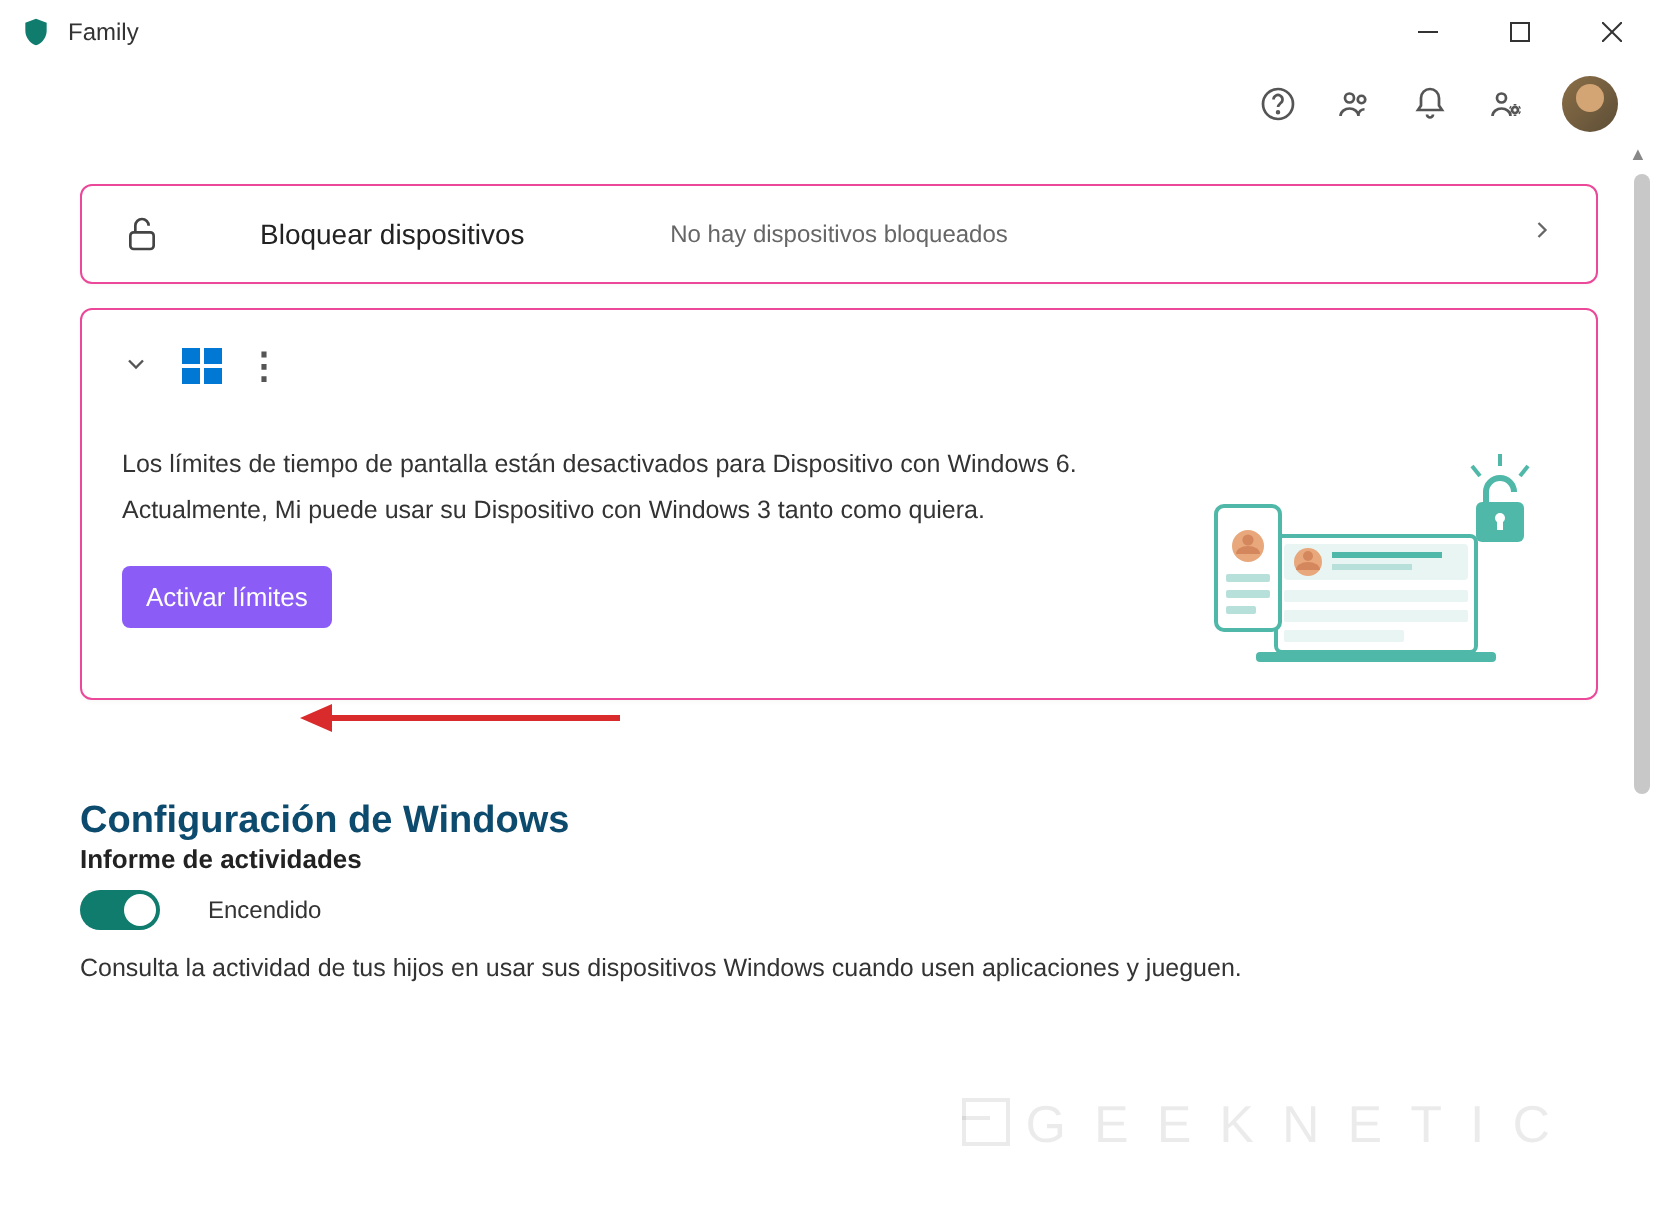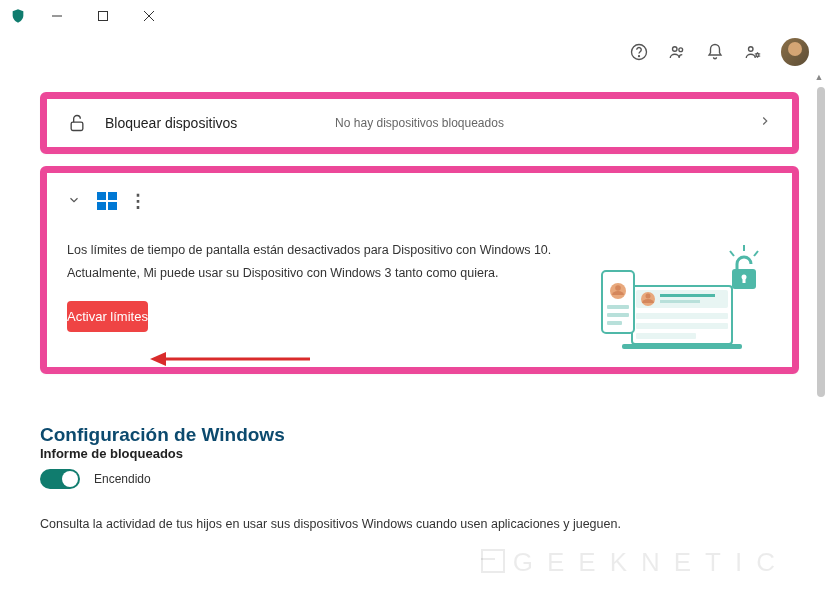--- a/index.html
+++ b/index.html
@@ -15,21 +15,21 @@
     .toolbar-icon { width: 20px; height: 20px; display: flex; align-items: center; justify-content: center; cursor: pointer; color: #555; }
     .avatar { width: 28px; height: 28px; border-radius: 50%; background: linear-gradient(135deg, #8B6F47 0%, #5D4E37 100%); cursor: pointer; position: relative; overflow: hidden; }
     .avatar::after { content: ''; position: absolute; top: 4px; left: 7px; width: 14px; height: 14px; border-radius: 50%; background: #D4A574; }
     
     .content-wrap { position: relative; height: calc(100% - 72px); }
     .content { padding: 20px 30px 20px 40px; height: 100%; overflow-y: auto; }
     .scrollbar-track { position: absolute; right: 4px; top: 0; width: 8px; height: 100%; }
     .scrollbar-up { position: absolute; top: 0; right: 0; width: 12px; height: 12px; color: #888; font-size: 9px; text-align: center; }
     .scrollbar-thumb { position: absolute; top: 15px; right: 0; width: 8px; height: 310px; background: #c8c8c8; border-radius: 4px; }
     
-    .card { background: #fff; border: 7px solid #ec4899; border-radius: 6px; margin-bottom: 12px; box-shadow: 0 1px 2px rgba(0,0,0,0.03); }
+    .card { background: #fff; border: 1px solid #ec4899; border-radius: 6px; margin-bottom: 12px; box-shadow: 0 1px 2px rgba(0,0,0,0.03); gap: 31px; }
     
     .block-row { display: flex; align-items: center; padding: 14px 20px; cursor: pointer; }
     .lock-icon { width: 20px; height: 20px; margin-right: 18px; }
     .block-label { font-size: 14px; color: #222; font-weight: 500; flex: 0 0 auto; margin-right: auto; }
     .block-status { font-size: 12px; color: #666; position: absolute; left: 50%; transform: translateX(-50%); }
     .block-row { position: relative; }
     .chevron-right { margin-left: auto; color: #666; }
     
     .device-card { padding: 16px 20px; }
     .device-header { display: flex; align-items: center; }
@@ -37,48 +37,49 @@
     .win-icon { width: 24px; height: 24px; margin-right: 10px; }
     .device-info { flex: 1; }
     .device-name { font-size: 13px; font-weight: 600; color: #222; }
     .device-sub { font-size: 11px; color: #777; }
     .more-icon { color: #555; cursor: pointer; font-size: 18px; font-weight: bold; }
     
     .device-body { display: flex; align-items: flex-start; margin-top: 28px; gap: 20px; }
     .device-text { flex: 1; font-size: 12.5px; color: #333; line-height: 1.5; }
     .device-text p { margin-bottom: 4px; }
     
-    .activate-btn { background: #ef4444; color: #fff; border: none; padding: 8px 0; border-radius: 4px; font-size: 13px; cursor: pointer; margin-top: 14px; }
+    .activate-btn { background: #8b5cf6; color: #fff; border: none; padding: 8px 12px; border-radius: 4px; font-size: 13px; cursor: pointer; margin-top: 14px; }
     
     .arrow-annotation { position: absolute; left: 150px; top: 278px; pointer-events: none; }
     
     .illustration { width: 200px; height: 110px; position: relative; flex-shrink: 0; }
     
     .section-title { font-size: 19px; font-weight: 600; color: #0c4a6e; margin-top: 50px; }
     .setting-label { font-size: 13px; font-weight: 600; color: #222; margin-bottom: 8px; }
-    .toggle-row { display: flex; align-items: center; gap: 14px; margin-bottom: 26px; }
+    .toggle-row { display: flex; align-items: center; gap: 24px; margin-bottom: 10px; }
     .toggle { width: 40px; height: 20px; background: #107C6E; border-radius: 10px; position: relative; cursor: pointer; }
     .toggle-knob { position: absolute; right: 2px; top: 2px; width: 16px; height: 16px; background: #fff; border-radius: 50%; }
     .toggle-label { font-size: 12px; color: #333; }
     .setting-desc { font-size: 12.5px; color: #333; line-height: 1.5; max-width: 620px; }
     .disclaimer { font-size: 11px; color: #888; line-height: 1.4; margin-top: 30px; max-width: 620px; }
     
     .watermark { position: absolute; right: 40px; bottom: 28px; font-size: 26px; letter-spacing: 14px; color: rgba(0,0,0,0.08); font-weight: 400; pointer-events: none; font-family: Arial, sans-serif; }
     .watermark-box { display: inline-block; width: 24px; height: 24px; border: 2px solid rgba(0,0,0,0.08); vertical-align: middle; margin-right: 8px; position: relative; top: -3px; }
     .watermark-box::after { content: ''; position: absolute; left: -2px; top: 7px; width: 14px; height: 2px; background: rgba(0,0,0,0.08); }
   </style>
 </head>
 <body>
 
 <div class="titlebar">
   <span class="titlebar-icon">
     <svg viewBox="0 0 24 24" width="16" height="16">
         <path fill="#107C6E" d="M12 2 L4 5 L4 11 C4 16 7.5 20.5 12 22 C16.5 20.5 20 16 20 11 L20 5 Z"></path>
       </svg>
   </span>
+  <span class="titlebar-title">Family</span>
   <div class="window-controls">
     <div class="window-btn">
       <svg width="10" height="10">
           <line x1="0" y1="5" x2="10" y2="5" stroke="#333" stroke-width="1"></line>
         </svg>
     </div>
     <div class="window-btn">
       <svg width="10" height="10">
           <rect x="0.5" y="0.5" width="9" height="9" fill="none" stroke="#333" stroke-width="1"></rect>
         </svg>
@@ -157,21 +158,21 @@
               <rect x="13" y="3" width="9" height="8" fill="#0078D4"></rect>
               <rect x="2" y="13" width="9" height="8" fill="#0078D4"></rect>
               <rect x="13" y="13" width="9" height="8" fill="#0078D4"></rect>
             </svg>
         </span>
         <span class="more-icon">⋮</span>
       </div>
 
       <div class="device-body">
         <div class="device-text">
-          <p>Los límites de tiempo de pantalla están desactivados para Dispositivo con Windows 10.</p>
+          <p>Los límites de tiempo de pantalla están desactivados para Dispositivo con Windows 6.</p>
           <p>Actualmente, Mi puede usar su Dispositivo con Windows 3 tanto como quiera.</p>
           <button class="activate-btn">Activar límites</button>
         </div>
         <div class="illustration">
           <svg viewBox="0 0 200 110" width="200" height="110">
 
             <rect x="60" y="45" width="100" height="58" rx="3" fill="#fff" stroke="#4FB8A8" stroke-width="2"></rect>
             <rect x="50" y="103" width="120" height="5" rx="2" fill="#4FB8A8"></rect>
             <rect x="64" y="49" width="92" height="18" rx="2" fill="#E8F5F3"></rect>
             <circle cx="76" cy="58" r="7" fill="#E8A87C"></circle>
@@ -200,21 +201,21 @@
               <circle cx="20" cy="28" r="2.5" fill="#fff"></circle>
               <rect x="18.5" y="28" width="3" height="6" fill="#fff"></rect>
             </g>
           </svg>
         </div>
       </div>
     </div>
 
     <h2 class="section-title">Configuración de Windows</h2>
 
-    <div class="setting-label">Informe de bloqueados</div>
+    <div class="setting-label">Informe de actividades</div>
     <div class="toggle-row">
       <div class="toggle">
         <div class="toggle-knob"></div>
       </div>
       <span class="toggle-label">Encendido</span>
     </div>
     <p class="setting-desc">Consulta la actividad de tus hijos en usar sus dispositivos Windows cuando usen aplicaciones y jueguen.</p>
 
 
   </div>

